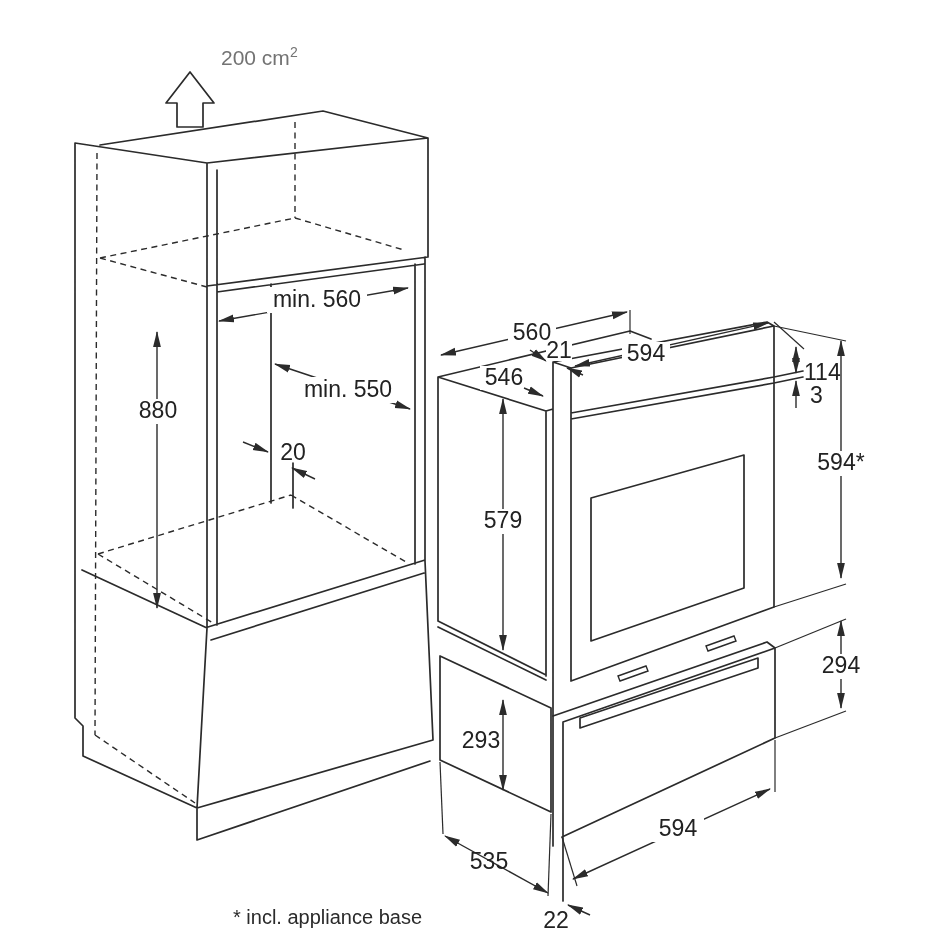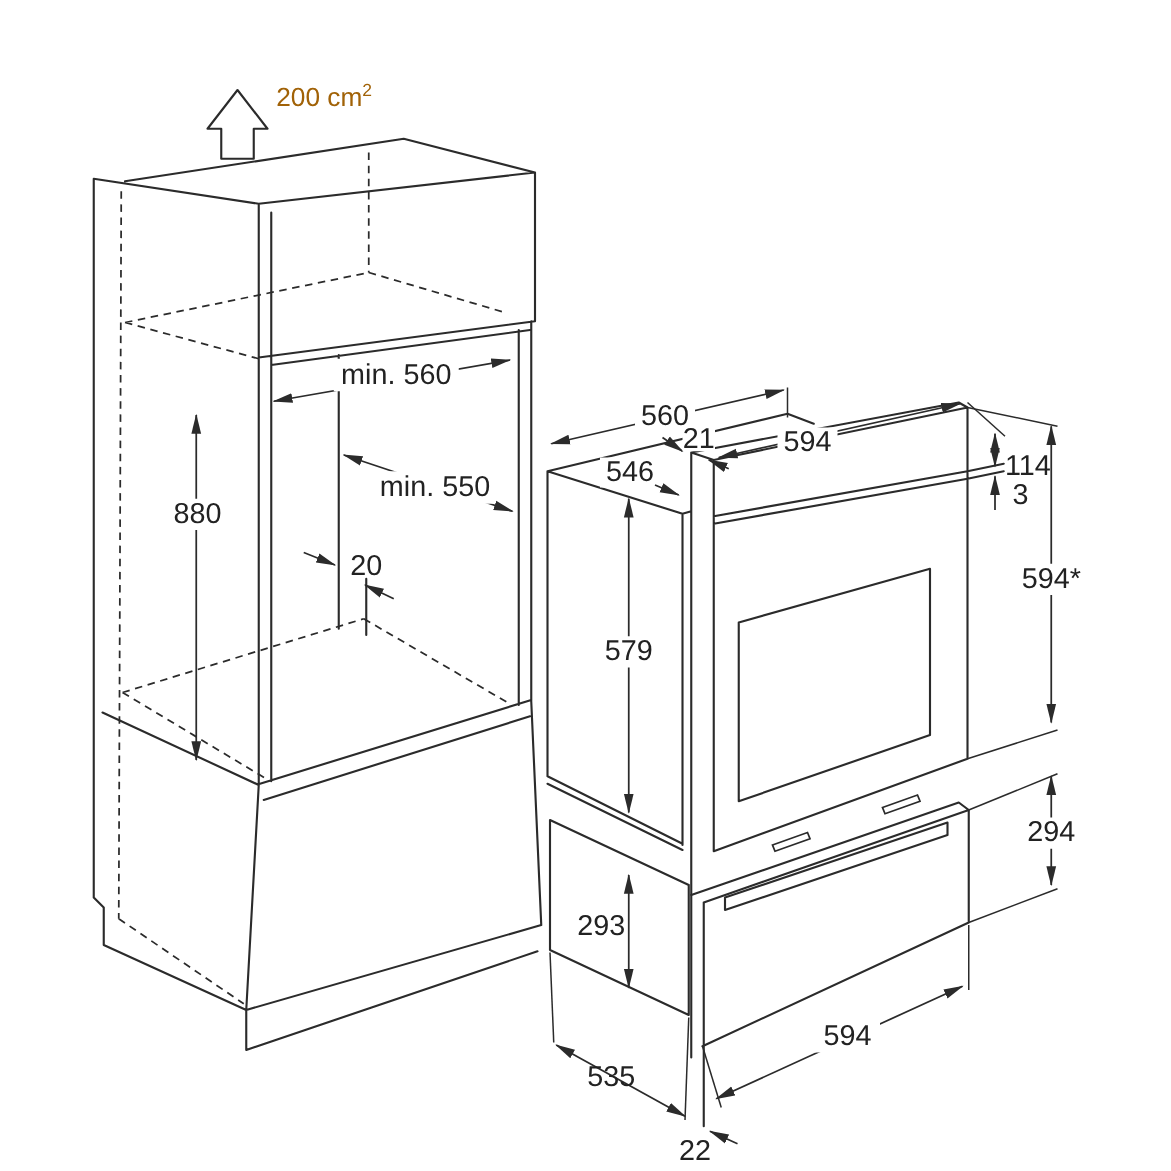--- a/index.html
+++ b/index.html
@@ -3,21 +3,21 @@
 <meta charset="utf-8">
 <style>
   html,body{margin:0;padding:0;background:#ffffff;}
   #stage{
     position:relative;width:937px;height:937px;background:#ffffff;overflow:hidden;
     font-family:"Liberation Sans", sans-serif;color:#222;
   }
   #art{position:absolute;left:0;top:0;}
   .t{position:absolute;white-space:nowrap;}
   #title{left:610px;top:2px;font-size:24px;letter-spacing:0.5px;color:#2b2b2b;}
-  #ventlabel{left:221px;top:64px;font-size:21px;color:#a16207;}
+  #ventlabel{left:221px;top:44px;font-size:21px;color:#737373;}
   #ventlabel sup{font-size:14px;}
   #footnote{left:233px;top:906px;font-size:20px;color:#2b2b2b;}
   
   .s{fill:none;stroke:#2b2b2b;stroke-width:1.7;stroke-linejoin:round;stroke-linecap:round;}
   .thin{fill:none;stroke:#2b2b2b;stroke-width:1.4;}
   .d{fill:none;stroke:#2b2b2b;stroke-width:1.4;stroke-dasharray:6 4.5;}
   .dim{fill:none;stroke:#2b2b2b;stroke-width:1.4;marker-start:url(#ah);marker-end:url(#ah);}
   .dima{fill:none;stroke:#2b2b2b;stroke-width:1.4;marker-end:url(#ah);}
   .ext{fill:none;stroke:#2b2b2b;stroke-width:1.2;}
   .lbl{font-family:"Liberation Sans", sans-serif;font-size:23px;fill:#222;text-anchor:middle;}
@@ -224,13 +224,14 @@
         <text class="lbl" x="556" y="928">22</text>
       </g>
     </g>
   </svg>
 
 
   <div id="ventlabel" class="t">
     <span>200 cm</span><sup>2</sup>
   </div>
 
+  <div id="footnote" class="t">* incl. appliance base</div>
 </div>
 
 </body></html>

